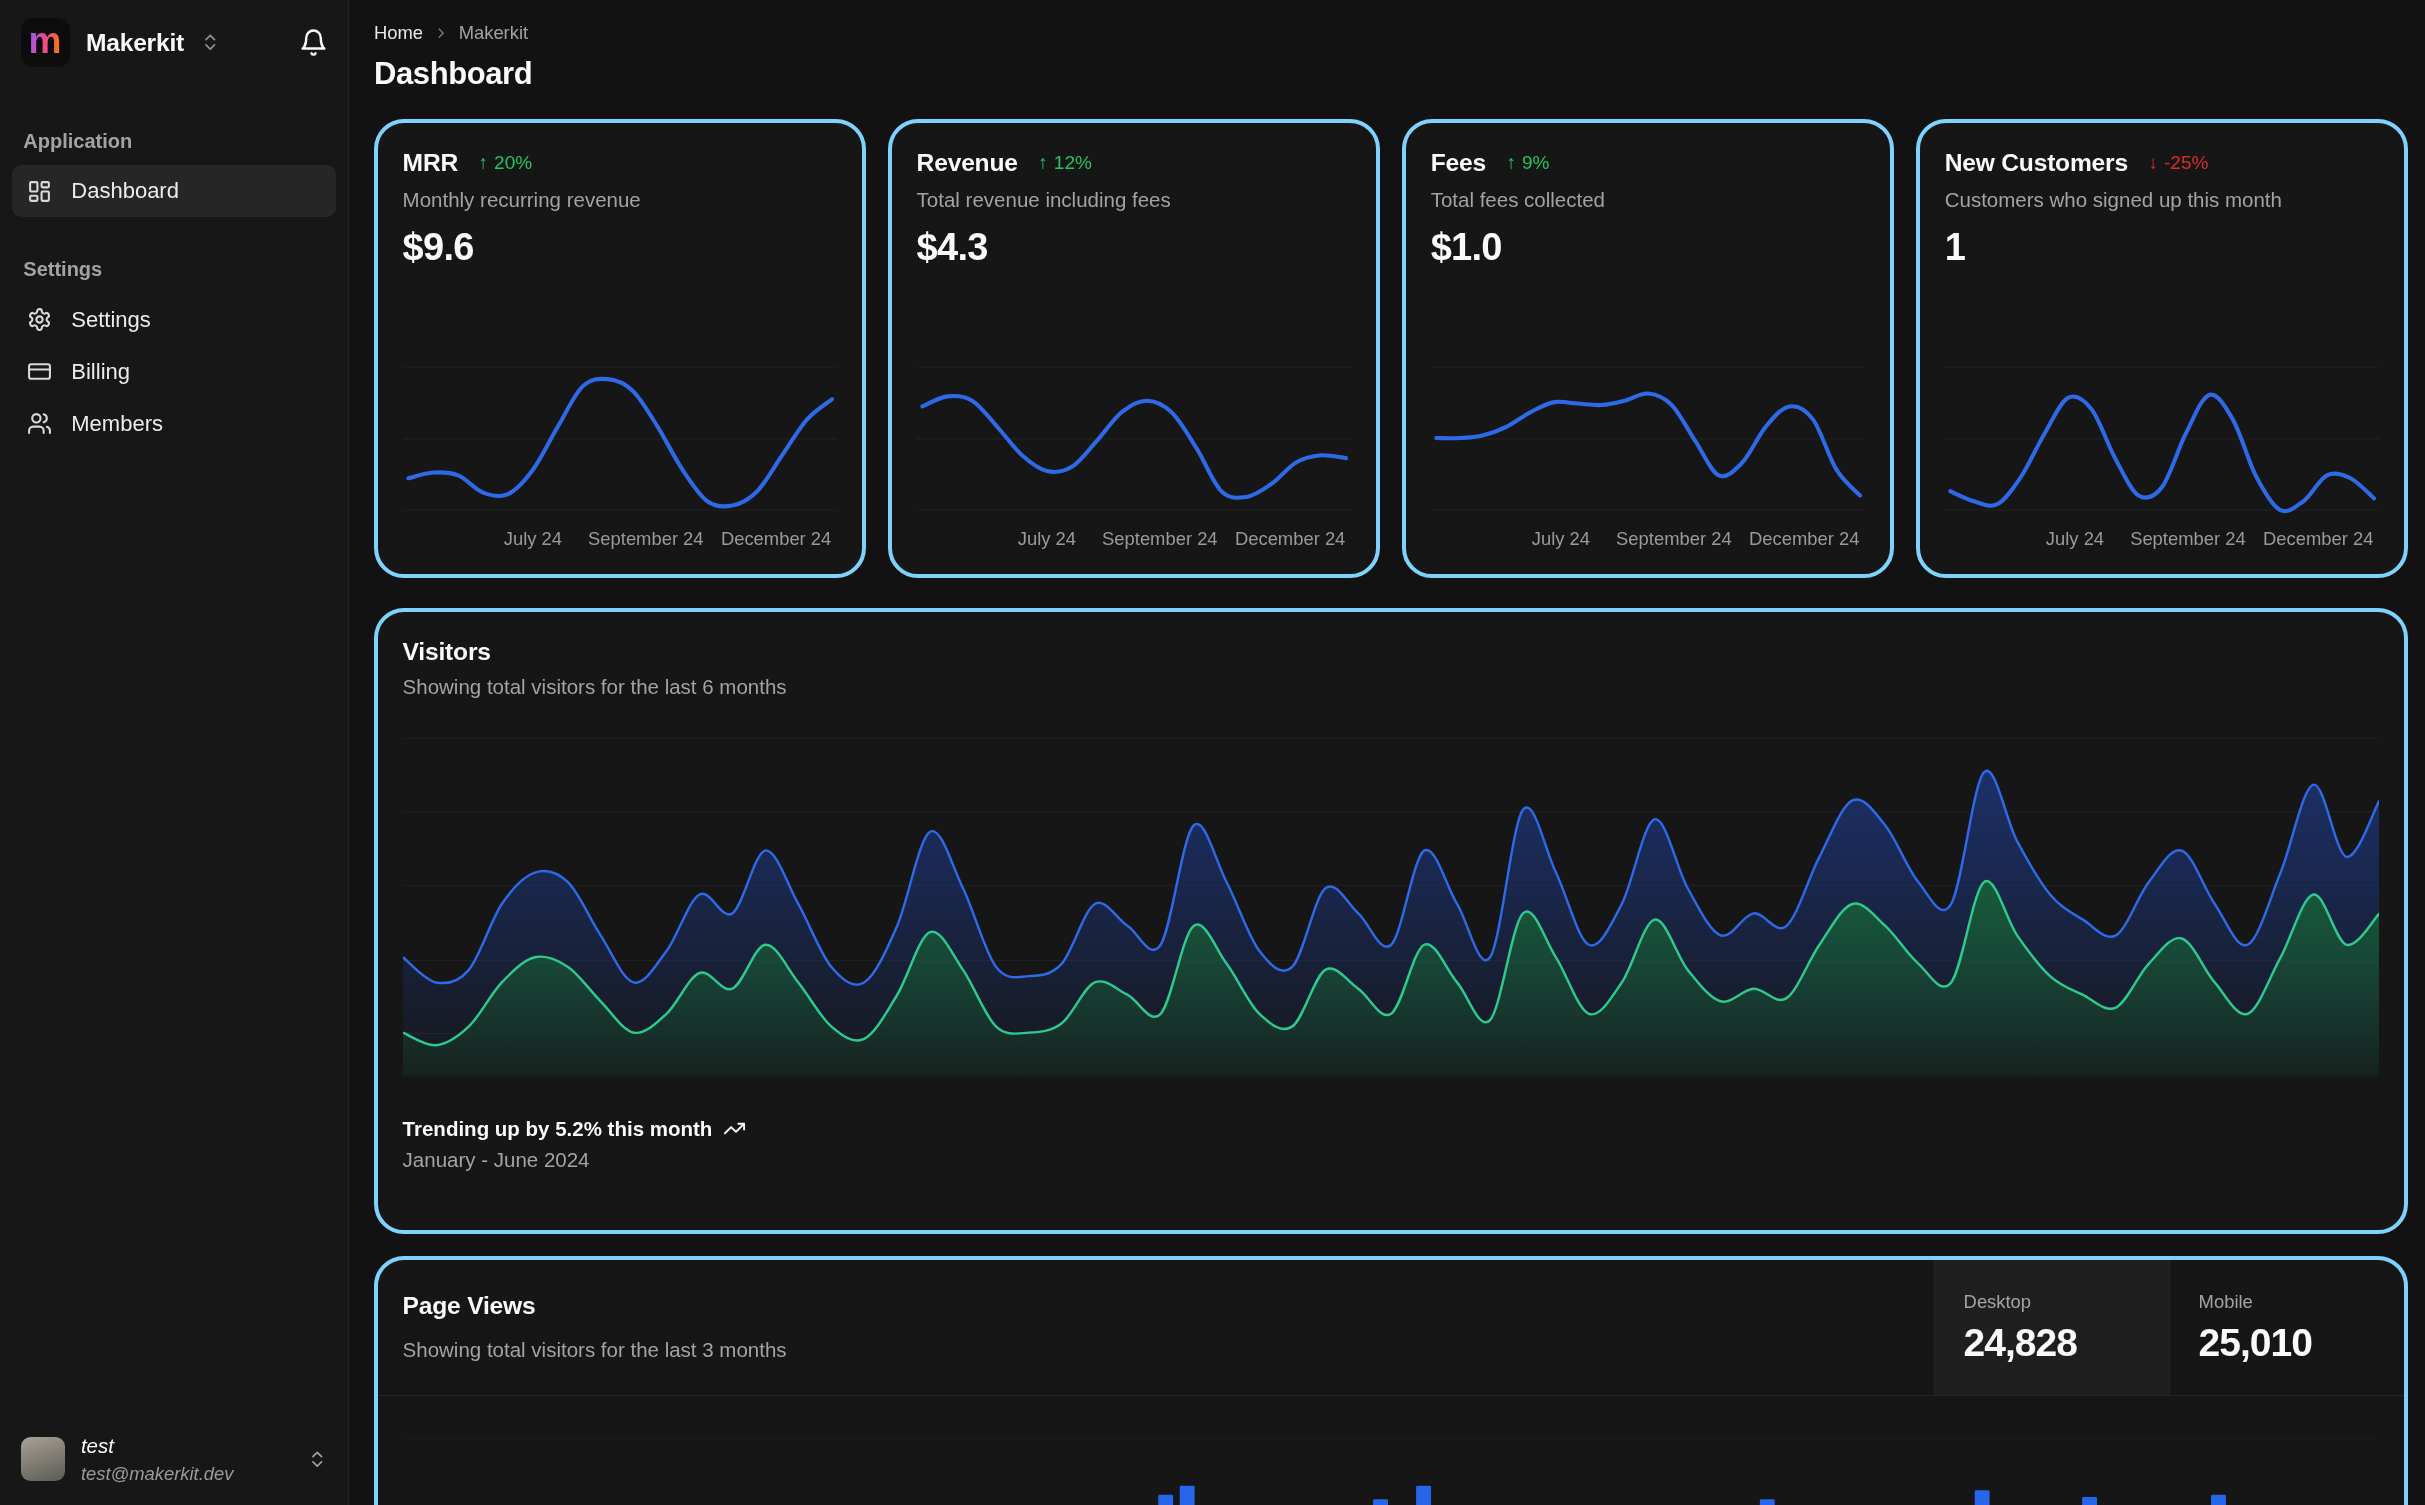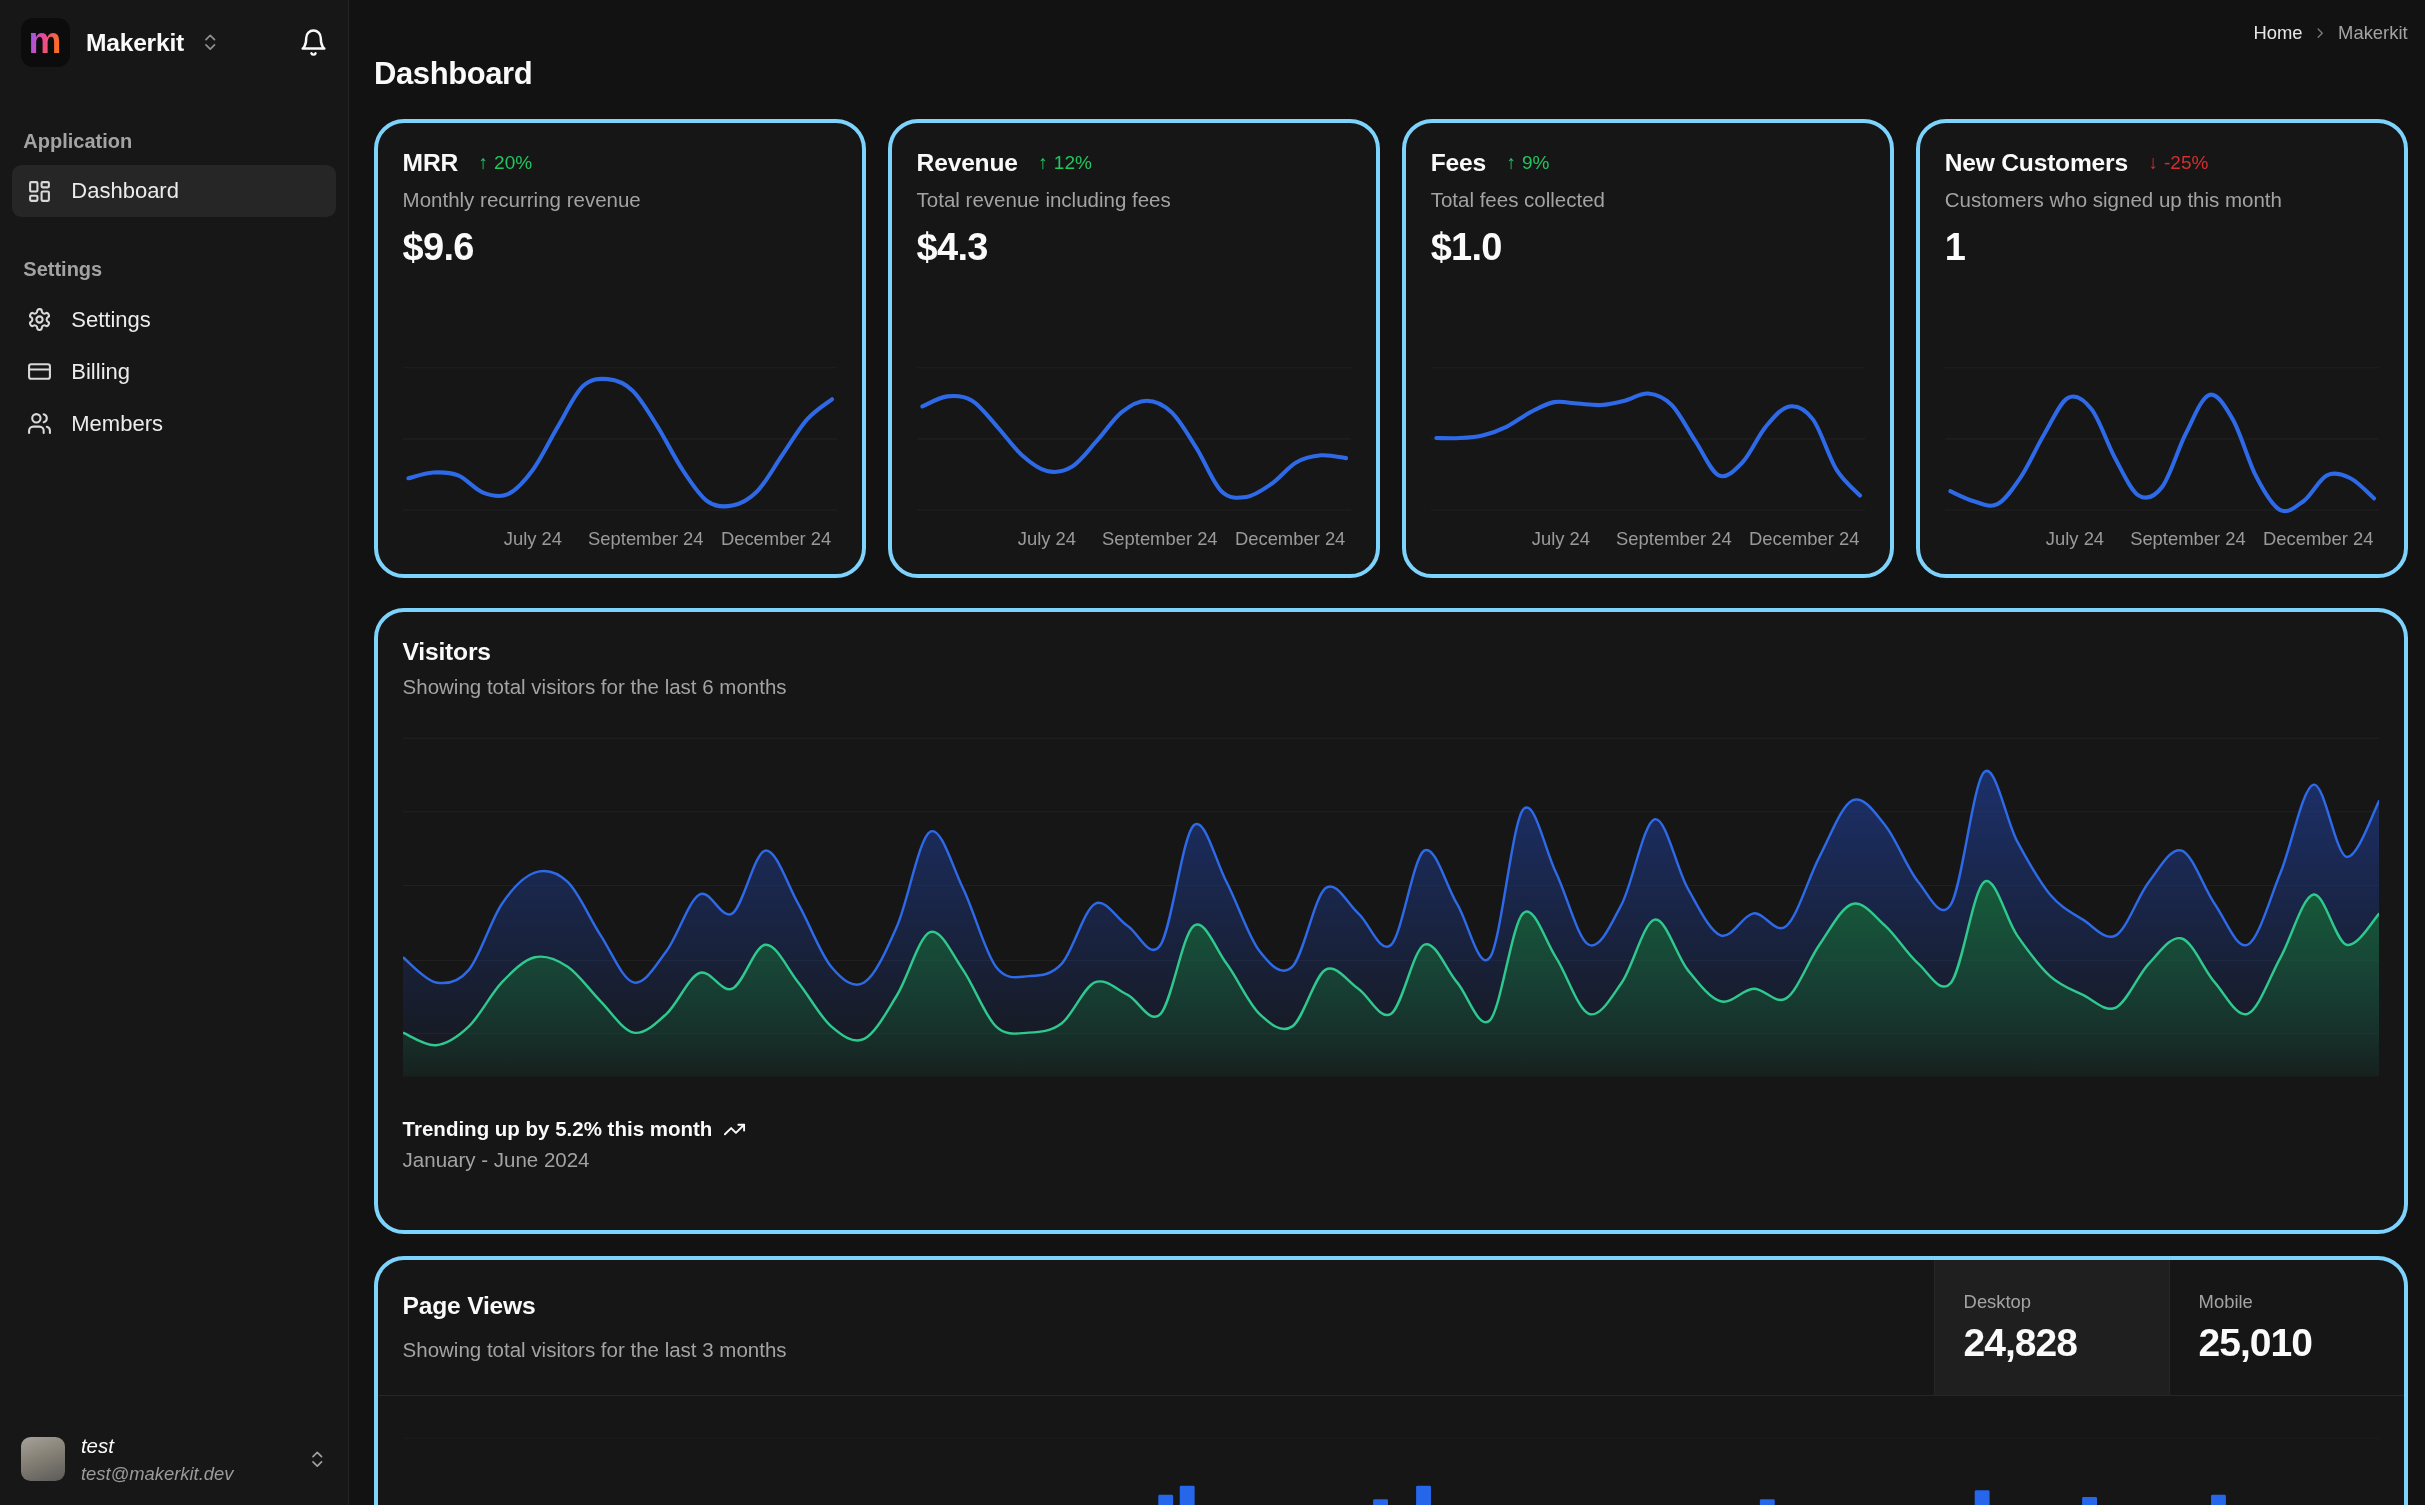--- a/index.html
+++ b/index.html
@@ -47,21 +47,21 @@
     width:44px; height:44px; border-radius:9.6px; flex:none;
     background:linear-gradient(160deg,#a7a29b 0%,#8a8579 40%,#5b5a58 100%);
   }
   .user-meta { display:flex; flex-direction:column; gap:4.1px;font-style:italic; }
   .user-name { font-size:20.5px; color:#fafafa; }
   .user-email { font-size:18.4px; color:#9b9b9b; }
   .user-caret { margin-left:auto; color:#9f9f9f; width:20.5px; height:20.5px; }
 
   
   .main { flex:1; padding:22px 18.4px 0 25px; overflow:hidden; }
-  .breadcrumb { display:flex; align-items:center; gap:9.6px; font-size:18.4px;justify-content:flex-end; }
+  .breadcrumb { display:flex; align-items:center; gap:9.6px; font-size:18.4px; }
   .crumb-home { color:#e8e8e8; cursor:pointer; }
   .crumb-sep { color:#7a7a7a; width:16.4px; height:16.4px; }
   .crumb-current { color:#a3a3a3; }
   .page-title { font-size:31px; font-weight:700; letter-spacing:-0.4px; margin-top:11.6px; }
 
   .card {
     background:#161616; border:4px solid #7dd3fc; border-radius:30px;
   }
 
   
@@ -77,21 +77,21 @@
   .spark-wrap { margin-top:auto; }
   .spark { width:100%; height:171px; display:block; }
   .spark-ticks { position:relative; height:29px; margin-top:5.5px; }
   .spark-ticks span { position:absolute; transform:translateX(-50%); font-size:18.4px; color:#9a9a9a; white-space:nowrap; }
 
   
   .visitors-card { margin-top:30px; height:626px; padding:26px 24.6px; }
   .sec-title { font-size:24.6px; font-weight:600; letter-spacing:-0.2px; }
   .sec-sub { margin-top:9px; font-size:20.5px; color:#a3a3a3; }
   #visitors-chart { width:100%; height:348px; display:block; margin-top:33px; }
-  .trend-row { margin-top:37px; display:flex; align-items:flex-end; gap:11px; font-size:20.5px; font-weight:600; }
+  .trend-row { margin-top:37px; display:flex; align-items:flex-start; gap:11px; font-size:20.5px; font-weight:600; }
   .trend-row .tico { width:23px; height:23px; color:#fafafa; }
   .period { margin-top:7.5px; font-size:20.5px; color:#a3a3a3; }
 
   
   .pv-card { margin-top:22px; height:519px; padding:0; overflow:hidden; }
   .pv-header { display:flex; border-bottom:1px solid #262626; height:136px; }
   .pv-titles { flex:1; display:flex; flex-direction:column; justify-content:center; gap:9.6px; padding:0 24.6px; }
   .pv-toggle { width:235px; border-left:1px solid #262626; padding:31px 29px; cursor:pointer; }
   .pv-toggle.active { background:#1f1f1f; }
   .pv-toggle-label { font-size:18.4px; color:#a3a3a3; }

